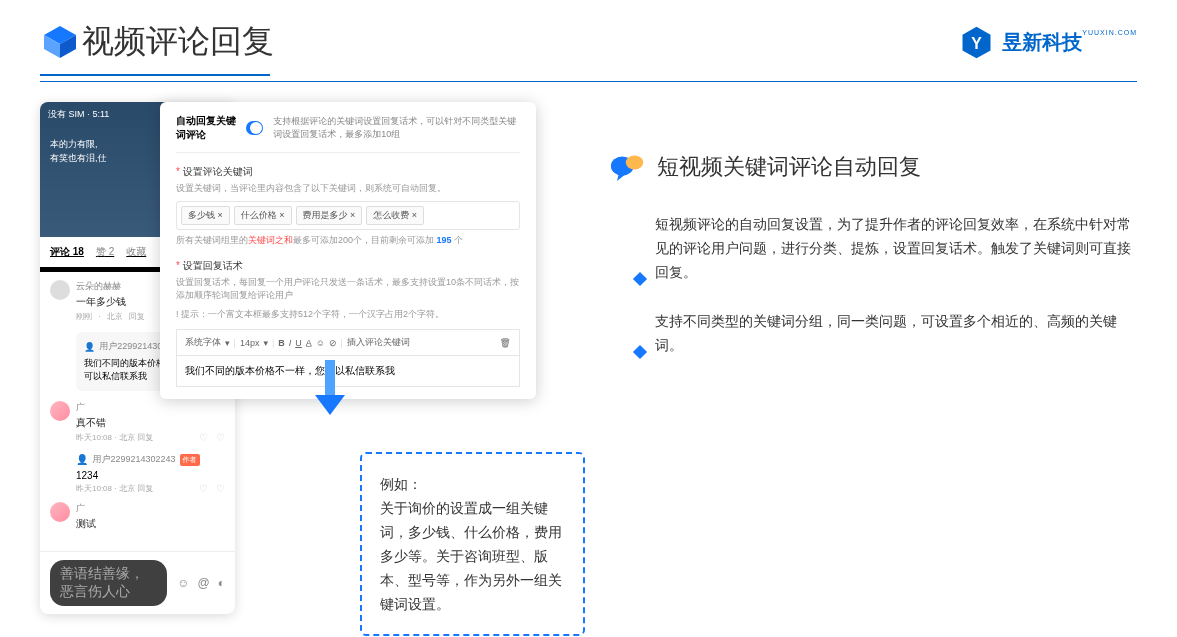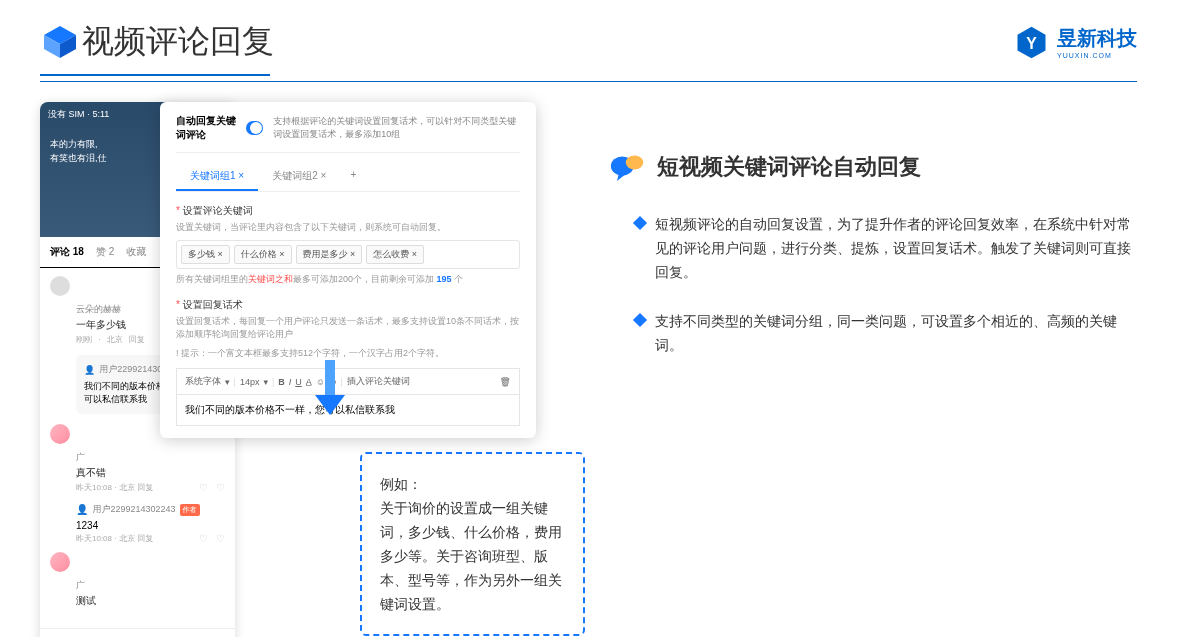--- a/index.html
+++ b/index.html
@@ -4,43 +4,43 @@
 <style>
 * { margin: 0; padding: 0; box-sizing: border-box; }
 body { font-family: "Microsoft YaHei", sans-serif; background: #fff; width: 1177px; height: 637px; position: relative; overflow: hidden; }
 
 .header { display: flex; align-items: center; justify-content: space-between; padding: 20px 40px 10px 40px; }
 .header-left { display: flex; align-items: center; gap: 2px; }
 .cube-icon { width: 40px; height: 40px; }
 .page-title { font-size: 32px; color: #333; font-weight: 500; }
 .header-right { display: flex; align-items: center; gap: 8px; }
 .logo-icon { width: 35px; height: 35px; }
-.logo-text { display: flex; flex-direction: column; }
+.logo-text { display: flex; flex-direction: row; }
 .logo-text-main { font-size: 20px; color: #0066cc; font-weight: bold; }
 .logo-text-sub { font-size: 7px; color: #0066cc; letter-spacing: 1px; }
 .title-underline { height: 2px; background: #0066cc; margin: 0 40px 0 40px; width: 230px; }
 .divider { height: 1px; background: #0066cc; margin: 5px 40px 20px 40px; }
 
 .content { display: flex; padding: 0 40px; gap: 30px; }
 .left-col { width: 540px; position: relative; }
 .right-col { flex: 1; padding-top: 50px; }
 
 
 .phone { position: absolute; top: 0; left: 0; width: 195px; background: #fff; border-radius: 8px; box-shadow: 0 2px 12px rgba(0,0,0,0.15); overflow: hidden; font-size: 10px; }
 .phone-top { position: relative; height: 135px; background: linear-gradient(180deg, #2a4a6a 0%, #3a5a7a 100%); }
 .phone-status { position: absolute; top: 6px; left: 8px; color: #fff; font-size: 9px; }
 .phone-video-text { position: absolute; top: 35px; left: 10px; color: #fff; font-size: 9px; line-height: 14px; }
-.phone-tabs { display: flex; padding: 8px 10px; gap: 12px; border-bottom: 1px solid #000000; font-size: 10px; }
+.phone-tabs { display: flex; padding: 8px 10px; gap: 12px; border-bottom: 5px solid #000000; font-size: 10px; text-decoration: underline; }
 .phone-tab { color: #888; }
 .phone-tab.active { color: #000; font-weight: bold; }
 .comment-list { padding: 8px 10px; }
 .comment-item { display: flex; gap: 6px; margin-bottom: 10px; }
 .avatar { width: 20px; height: 20px; border-radius: 50%; background: #ddd; flex-shrink: 0; }
 .avatar.pink { background: linear-gradient(135deg, #ffb6c1, #ff8da1); }
-.comment-body { flex: 1; margin-top: 27px; }
+.comment-body { flex: 1; }
 .comment-name { color: #888; font-size: 9px; }
 .comment-text { color: #222; font-size: 10px; margin: 2px 0; }
 .comment-meta { color: #aaa; font-size: 8px; display: flex; gap: 6px; align-items: center; }
 .comment-actions { display: flex; gap: 8px; color: #ccc; font-size: 10px; }
 .reply-bubble { margin: 6px 0 10px 26px; padding: 8px; background: #f7f7f7; border-radius: 6px; font-size: 9px; }
 .reply-user { display: flex; align-items: center; gap: 4px; color: #888; margin-bottom: 4px; }
 .author-tag { background: #ff6b4a; color: #fff; font-size: 7px; padding: 1px 3px; border-radius: 2px; }
 .phone-input-bar { display: flex; align-items: center; padding: 8px 10px; border-top: 1px solid #eee; gap: 10px; }
 .phone-input { flex: 1; background: #404040; border-radius: 14px; padding: 5px 10px; color: #aaa; font-size: 14px; }
 .input-icons { display: flex; gap: 8px; color: #888; font-size: 12px; }
@@ -72,22 +72,22 @@
 
 .arrow-down { position: absolute; top: 258px; left: 275px; z-index: 3; }
 .arrow-down svg { width: 30px; height: 55px; }
 
 
 .example-box { position: absolute; top: 350px; left: 320px; width: 225px; border: 2px dashed #1677ff; border-radius: 6px; padding: 18px; font-size: 14px; color: #333; line-height: 24px; }
 
 
 .right-header { display: flex; align-items: center; gap: 12px; margin-bottom: 30px; }
 .speech-icon { width: 35px; height: 30px; position: relative; }
-.right-title { font-size: 22px; color: #333; font-weight: 700; }
-.bullet-item { display: flex; gap: 10px; margin-bottom: 25px; padding-left: 25px; }
+.right-title { font-size: 22px; color: #333; font-weight: 400; }
+.bullet-item { display: flex; gap: 10px; margin-bottom: 25px; padding-left: 25px; align-items: flex-end; }
 .diamond { width: 10px; height: 10px; background: #1677ff; transform: rotate(45deg); flex-shrink: 0; margin-top: 6px; }
 .bullet-text { font-size: 14px; color: #333; line-height: 24px; }
 </style>
 </head>
 <body>
 
 <div class="header">
   <div class="header-left">
     <svg class="cube-icon" viewBox="0 0 40 40">
       <polygon points="20,4 36,13 20,22 4,13" fill="#1677ff"></polygon>
@@ -191,25 +191,20 @@
           <span>◐</span>
         </div>
       </div>
     </div>
 
     <div class="config-panel">
       <div class="config-header">
         <span class="config-title">自动回复关键词评论</span>
         <div class="toggle"></div>
         <span class="config-hint">支持根据评论的关键词设置回复话术，可以针对不同类型关键词设置回复话术，最多添加10组</span>
-      </div>
-      <div class="config-tabs">
-        <div class="config-tab active"><span>关键词组1</span> ×</div>
-        <div class="config-tab"><span>关键词组2</span> ×</div>
-        <div class="config-tab-add">+</div>
       </div>
       <div class="section-label">设置评论关键词</div>
       <div class="section-sub">设置关键词，当评论里内容包含了以下关键词，则系统可自动回复。</div>
       <div class="tag-row">
         <span class="tag">多少钱 ×</span>
         <span class="tag">什么价格 ×</span>
         <span class="tag">费用是多少 ×</span>
         <span class="tag">怎么收费 ×</span>
       </div>
       <div class="tag-hint">

